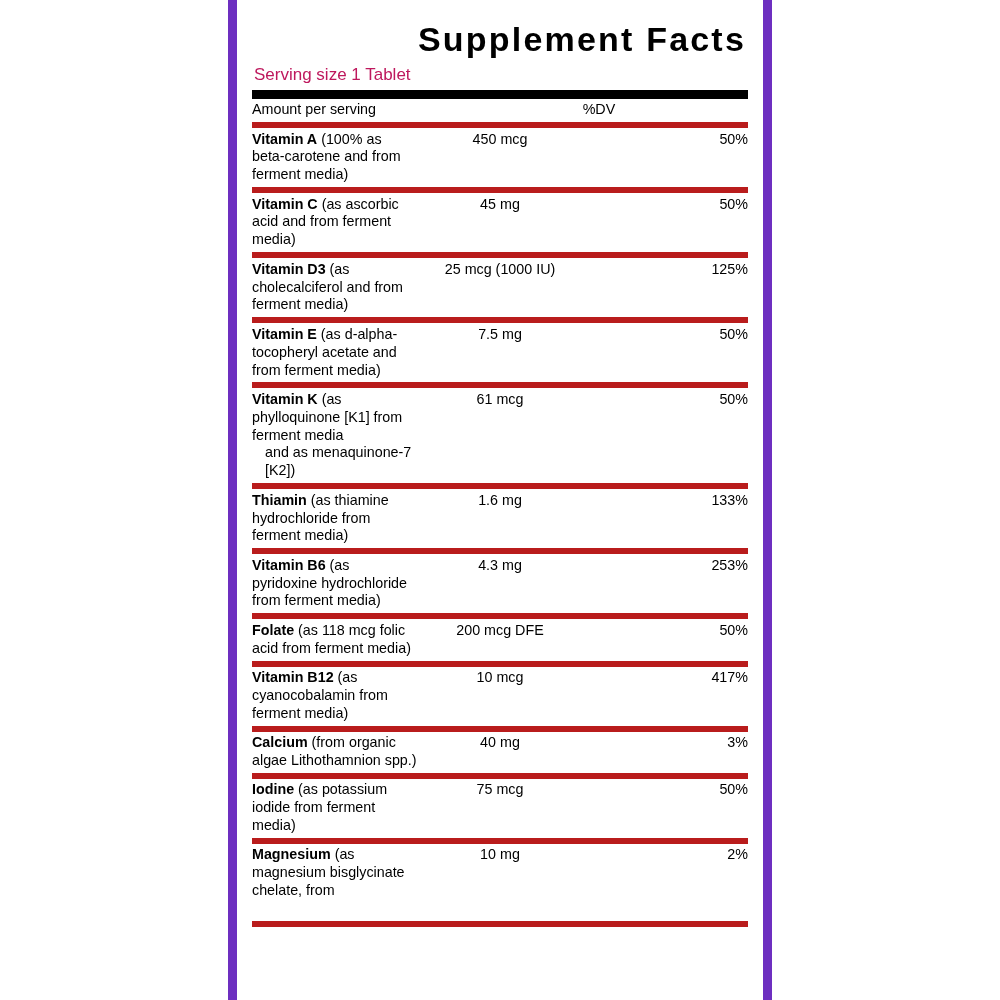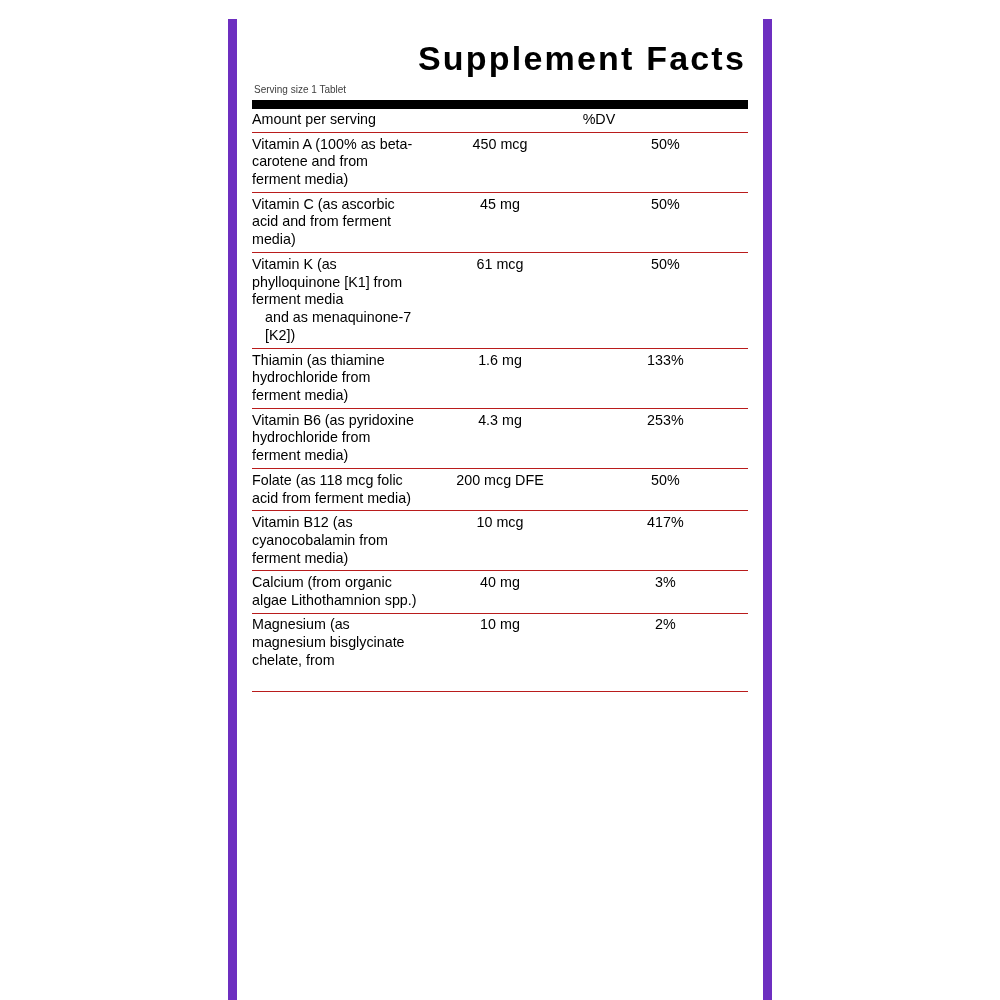--- a/index.html
+++ b/index.html
@@ -6,21 +6,20 @@
   html, body {
     margin: 0; padding: 0;
     width: 1000px; height: 1000px;
     background: #ffffff;
     font-family: "Liberation Sans", sans-serif;
   }
   #page {
     position: relative;
     width: 1000px; height: 980px;
     background: #ffffff;
-    margin-top: 19px;
   }
   
   .frame-outer {
     position: absolute;
     left: 228px; top: 0px;
     width: 544px; height: 1000px;
     border-left: 9px solid #6d2fc0;
     border-right: 9px solid #6d2fc0;
     background: #ffffff;
   }
@@ -40,43 +39,43 @@
     font-size: 34px;
     font-weight: bold;
     letter-spacing: 2.2px;
     text-align: right;
     line-height: 1.05;
     color: #000;
     padding-right: 2px;
     white-space: nowrap;
   }
   .serving {
-    font-size: 10px;
-    color: #404040;
+    font-size: 17px;
+    color: #be185d;
     margin-top: 7px;
     padding-left: 2px;
   }
   .rule-thick { border-top: 9px solid #000; margin-top: 5px; }
   table.facts {
     width: 100%;
     border-collapse: collapse;
     table-layout: fixed;
   }
   table.facts td {
     font-size: 14.3px;
     color: #000;
     padding: 2.5px 0 3px 0;
     vertical-align: top;
     line-height: 1.25;
   }
   td.name { padding-left: 3px; }
   td.amt { text-align: center; white-space: nowrap; padding-right: 8px; width: 108px; }
-  td.dv  { text-align: center; white-space: nowrap; width: 46px; padding-right: 3px; }
-  tr.row > td { border-bottom: 1px solid #b91c1c; }
-  .bold { font-weight: normal; }
+  td.dv  { text-align: right; white-space: nowrap; width: 46px; padding-right: 3px; }
+  tr.row > td { border-bottom: 6px solid #b91c1c; }
+  .bold { font-weight: bold; }
   .ital { }
   .indent1 { display: inline-block; padding-left: 13px; }
   .hdr-amount { font-size: 14.5px; padding-left: 3px; }
   .hdr-dv { font-size: 14.5px; text-align: left; padding-right: 3px; }
 </style>
 </head>
 <body>
 
 <div id="page">
   <div class="frame-outer"></div>
@@ -100,20 +99,30 @@
           <td class="name"><span class="bold">Vitamin A</span><span> (100% as beta-carotene and from ferment media)</span></td>
           <td class="amt">450 mcg</td>
           <td class="dv">50%</td>
         </tr>
         <tr class="row">
           <td class="name"><span class="bold">Vitamin C</span><span> (as ascorbic acid and from ferment media)</span></td>
           <td class="amt">45 mg</td>
           <td class="dv">50%</td>
         </tr>
         <tr class="row">
+          <td class="name"><span class="bold">Vitamin D3</span><span> (as cholecalciferol and from ferment media)</span></td>
+          <td class="amt">25 mcg (1000 IU)</td>
+          <td class="dv">125%</td>
+        </tr>
+        <tr class="row">
+          <td class="name"><span class="bold">Vitamin E</span><span> (as d-alpha-tocopheryl acetate and from ferment media)</span></td>
+          <td class="amt">7.5 mg</td>
+          <td class="dv">50%</td>
+        </tr>
+        <tr class="row">
           <td class="name">
             <span class="bold">Vitamin K</span><span> (as phylloquinone [K1] from ferment media</span><br>
             <span class="indent1">and as menaquinone-7 [K2])</span>
           </td>
           <td class="amt">61 mcg</td>
           <td class="dv">50%</td>
         </tr>
         <tr class="row">
           <td class="name"><span class="bold">Thiamin</span><span> (as thiamine hydrochloride from ferment media)</span></td>
           <td class="amt">1.6 mg</td>
@@ -133,20 +142,25 @@
           <td class="name"><span class="bold">Vitamin B12</span><span> (as cyanocobalamin from ferment media)</span></td>
           <td class="amt">10 mcg</td>
           <td class="dv">417%</td>
         </tr>
         <tr class="row">
           <td class="name"><span class="bold">Calcium</span><span> (from organic algae </span><span class="ital">Lithothamnion spp.</span><span>)</span></td>
           <td class="amt">40 mg</td>
           <td class="dv">3%</td>
         </tr>
         <tr class="row">
+          <td class="name"><span class="bold">Iodine</span><span> (as potassium iodide from ferment media)</span></td>
+          <td class="amt">75 mcg</td>
+          <td class="dv">50%</td>
+        </tr>
+        <tr class="row">
           <td class="name">
             <span class="bold">Magnesium</span><span> (as magnesium bisglycinate chelate, from</span><br>
             <br>
             
           </td>
           <td class="amt">10 mg</td>
           <td class="dv">2%</td>
         </tr>
 
       </tbody>

